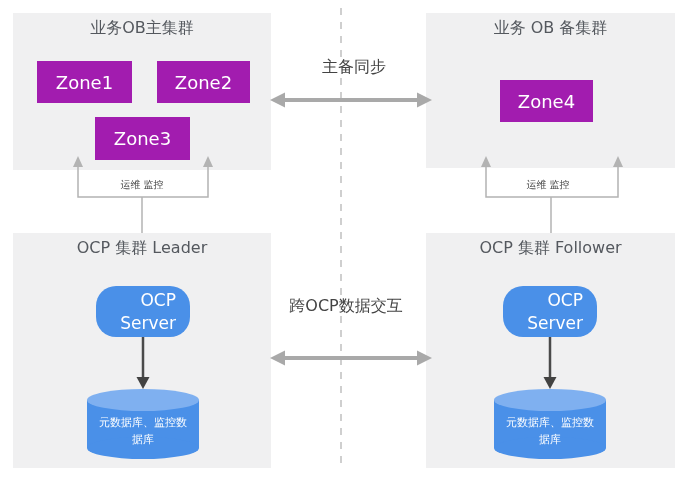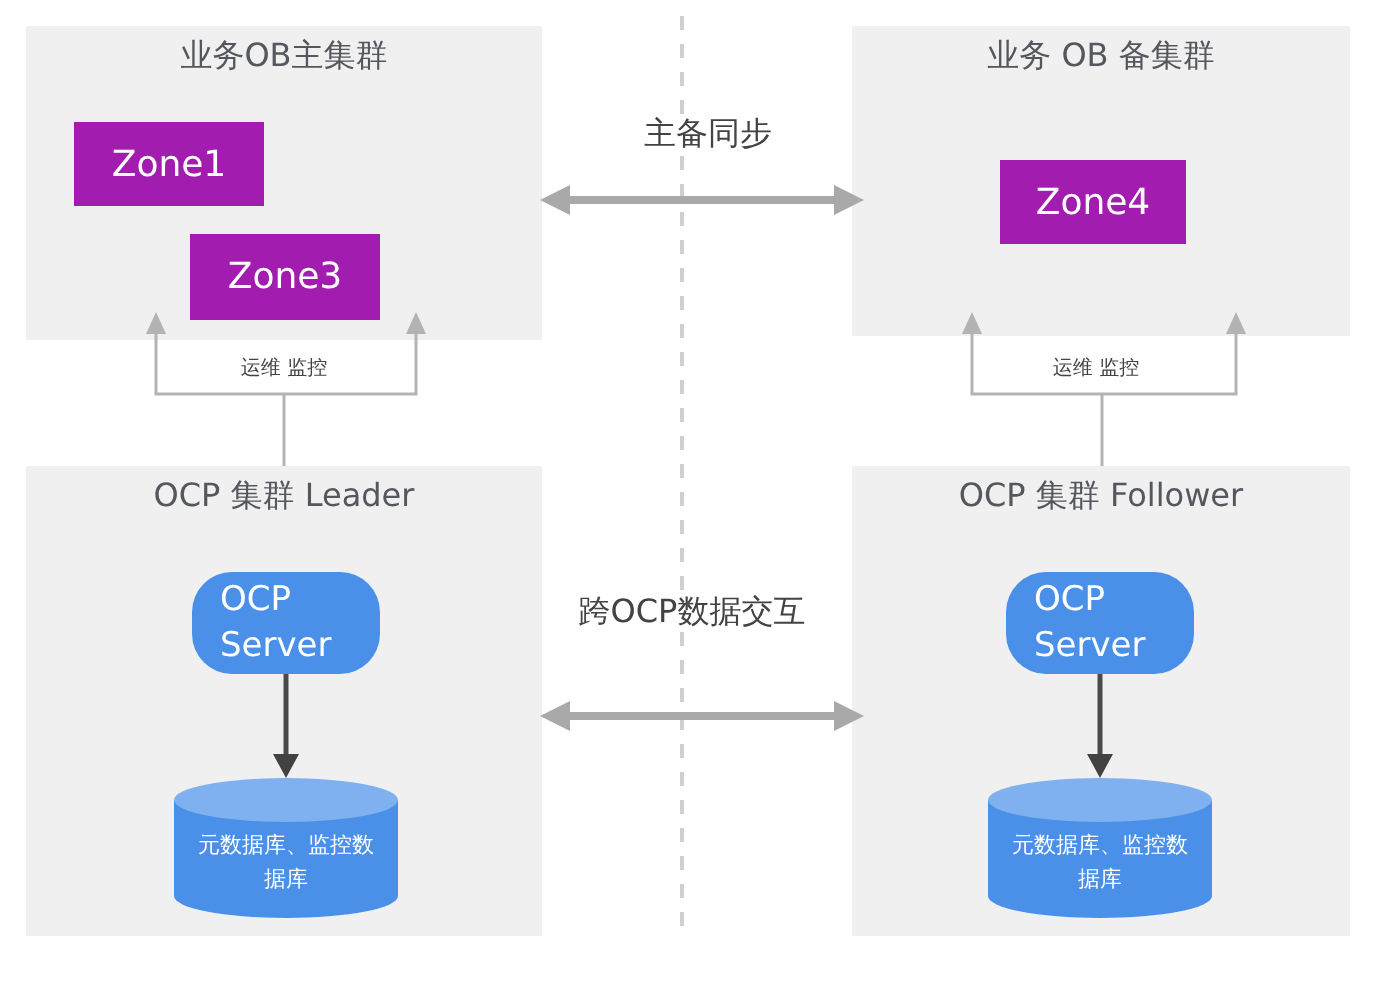--- a/index.html
+++ b/index.html
@@ -19,21 +19,21 @@
   .zone {
     position:absolute; background:#a21caf; color:#ffffff; font-size:18px;
     display:flex; align-items:center; justify-content:center;
   }
   #zone1 { left:24px;  top:48px;  width:95px; height:42px; }
   #zone2 { left:144px; top:48px;  width:93px; height:42px; }
   #zone3 { left:82px;  top:104px; width:95px; height:43px; }
   #zone4 { left:74px;  top:67px;  width:93px; height:42px; }
   .server-box {
     position:absolute; width:94px; height:51px; background:#4a90e8; color:#ffffff;
-    border-radius:20px; font-size:17px; line-height:1.3; text-align:left;
+    border-radius:20px; font-size:17px; line-height:1.3; text-align:right;
     display:flex; align-items:center; justify-content:center; padding:0 14px;
     box-sizing:border-box;
   }
   #server-leader   { left:83px; top:53px; }
   #server-follower { left:77px; top:53px; }
   .cylinder { position:absolute; width:112px; height:70px; top:156px; }
   #cyl-leader   { left:74px; }
   #cyl-follower { left:68px; }
   .cyl-body { position:absolute; left:0; top:11px; width:112px; height:48px; background:#4a90e8; }
   .cyl-bottom { position:absolute; left:0; bottom:0; width:112px; height:22px; border-radius:50%; background:#4a90e8; }
@@ -57,20 +57,21 @@
   #label-ops-right { left:488px; top:175px; width:120px; }
 </style>
 </head>
 <body>
 
 <div class="canvas">
 
   <div class="panel" id="panel-primary">
     <div class="panel-title">业务OB主集群</div>
     <div class="zone" id="zone1">Zone1</div>
+    <div class="zone" id="zone2">Zone2</div>
     <div class="zone" id="zone3">Zone3</div>
   </div>
 
   <div class="panel" id="panel-standby">
     <div class="panel-title">业务 OB 备集群</div>
     <div class="zone" id="zone4">Zone4</div>
   </div>
 
   <div class="panel" id="panel-leader">
     <div class="panel-title">OCP 集群 Leader</div>

